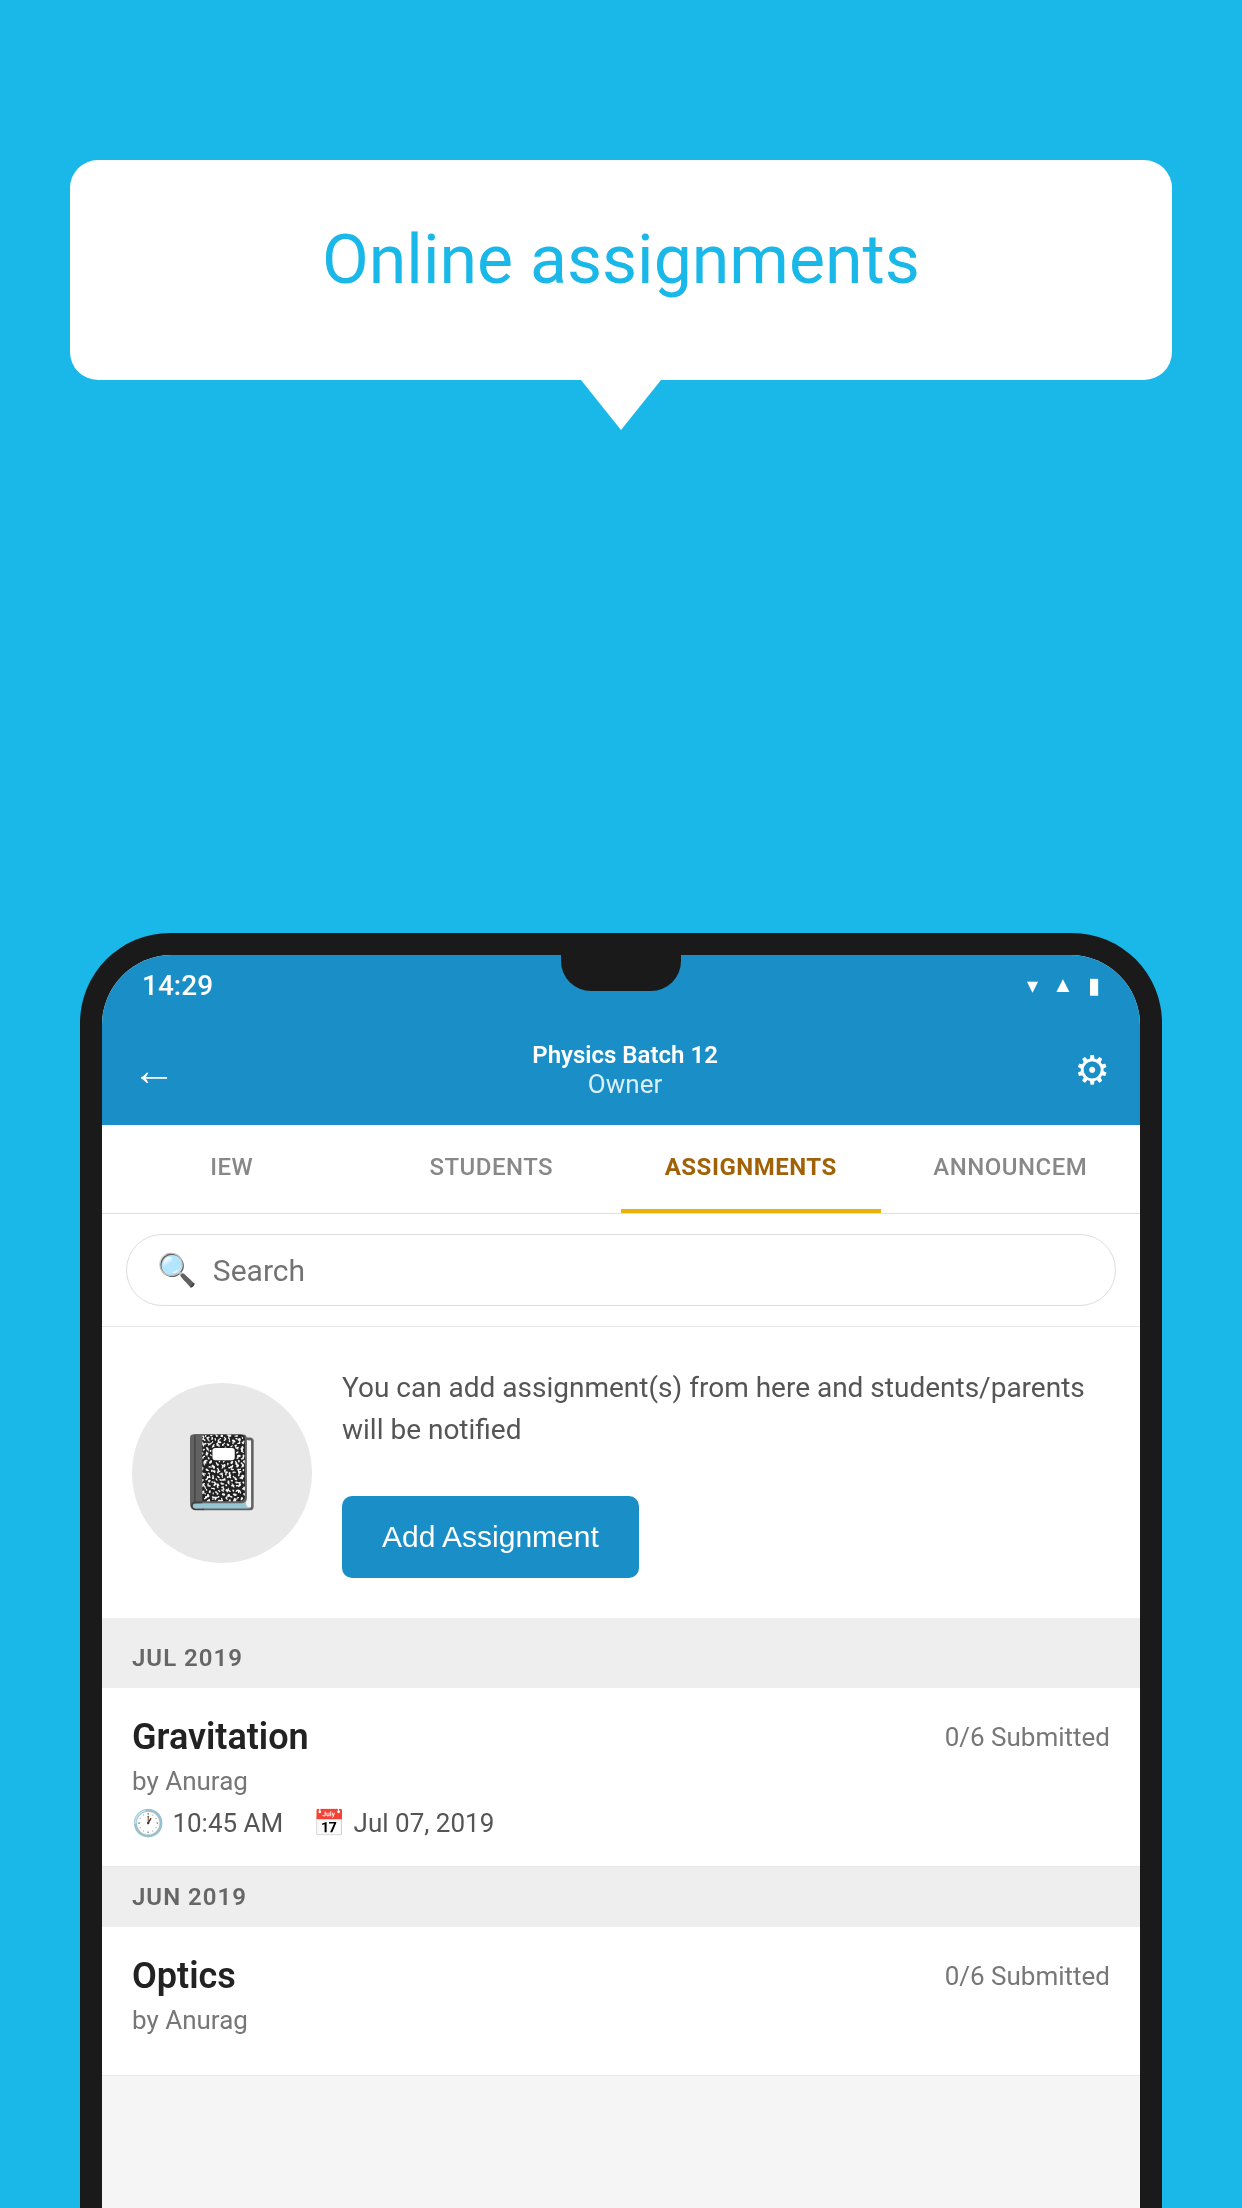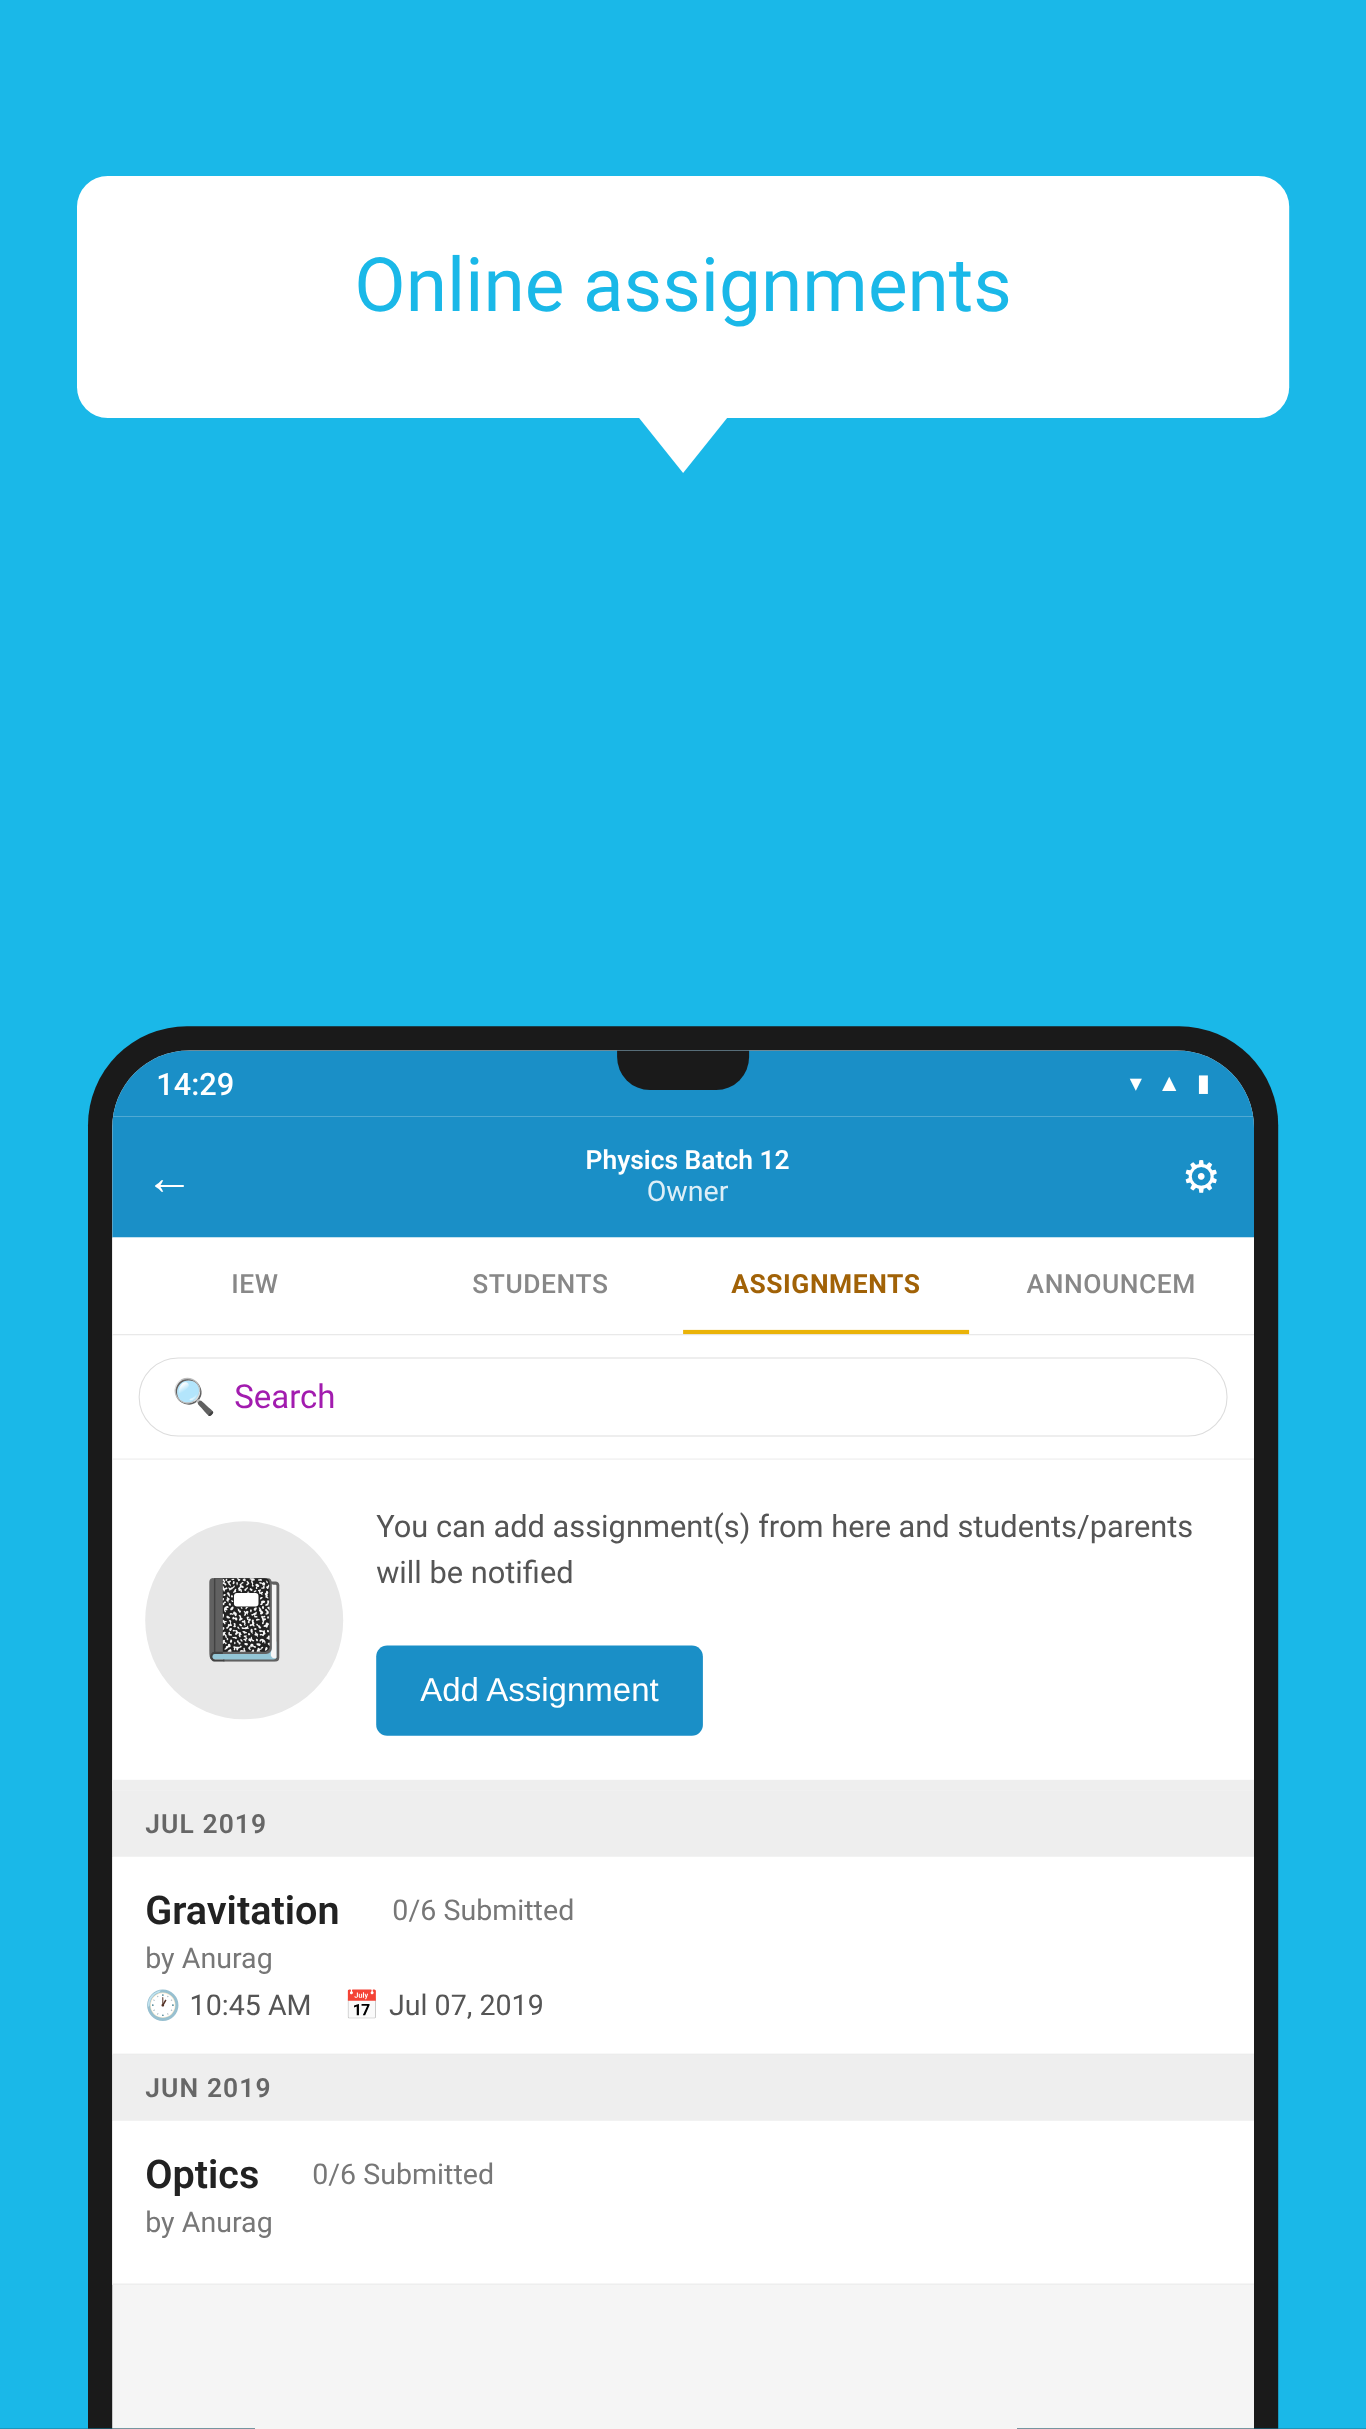--- a/index.html
+++ b/index.html
@@ -192,21 +192,21 @@
       background: white;
     }
 
     .search-icon-wrap {
       color: #aaa;
       font-size: 32px;
       margin-right: 16px;
     }
 
     .search-placeholder {
-      color: #a21caf;
+      color: #737373;
       font-size: 30px;
     }
 
     
     .add-assignment-area {
       background: white;
       padding: 40px 30px;
       display: flex;
       align-items: center;
       gap: 30px;
@@ -260,21 +260,21 @@
 
     
     .assignment-item {
       background: white;
       padding: 28px 30px;
       border-bottom: 1px solid #e8e8e8;
     }
 
     .assignment-item-top {
       display: flex;
-      justify-content: flex-start;
+      justify-content: space-between;
       align-items: center;
       margin-bottom: 8px;
       gap: 48px;
     }
 
     .assignment-name {
       font-size: 36px;
       font-weight: 600;
       color: #222;
     }

